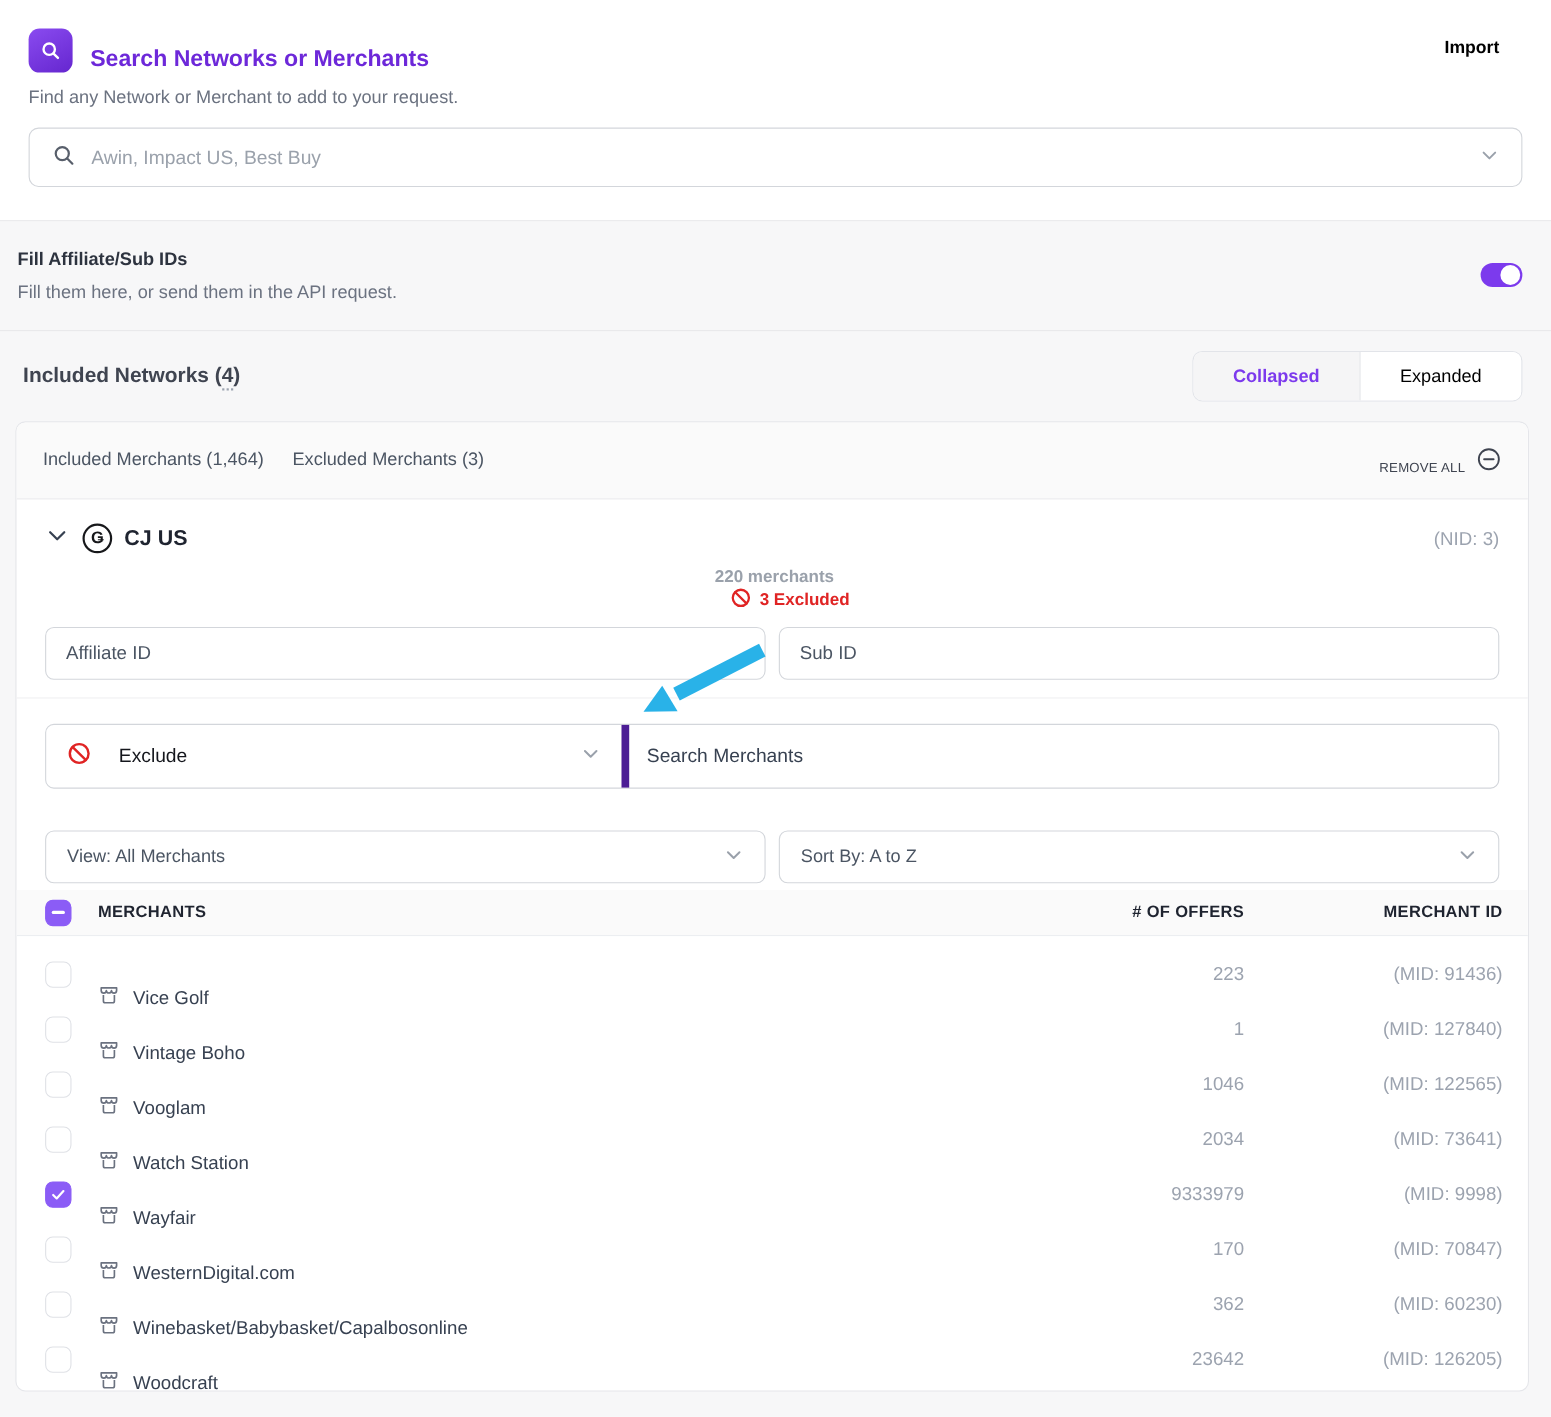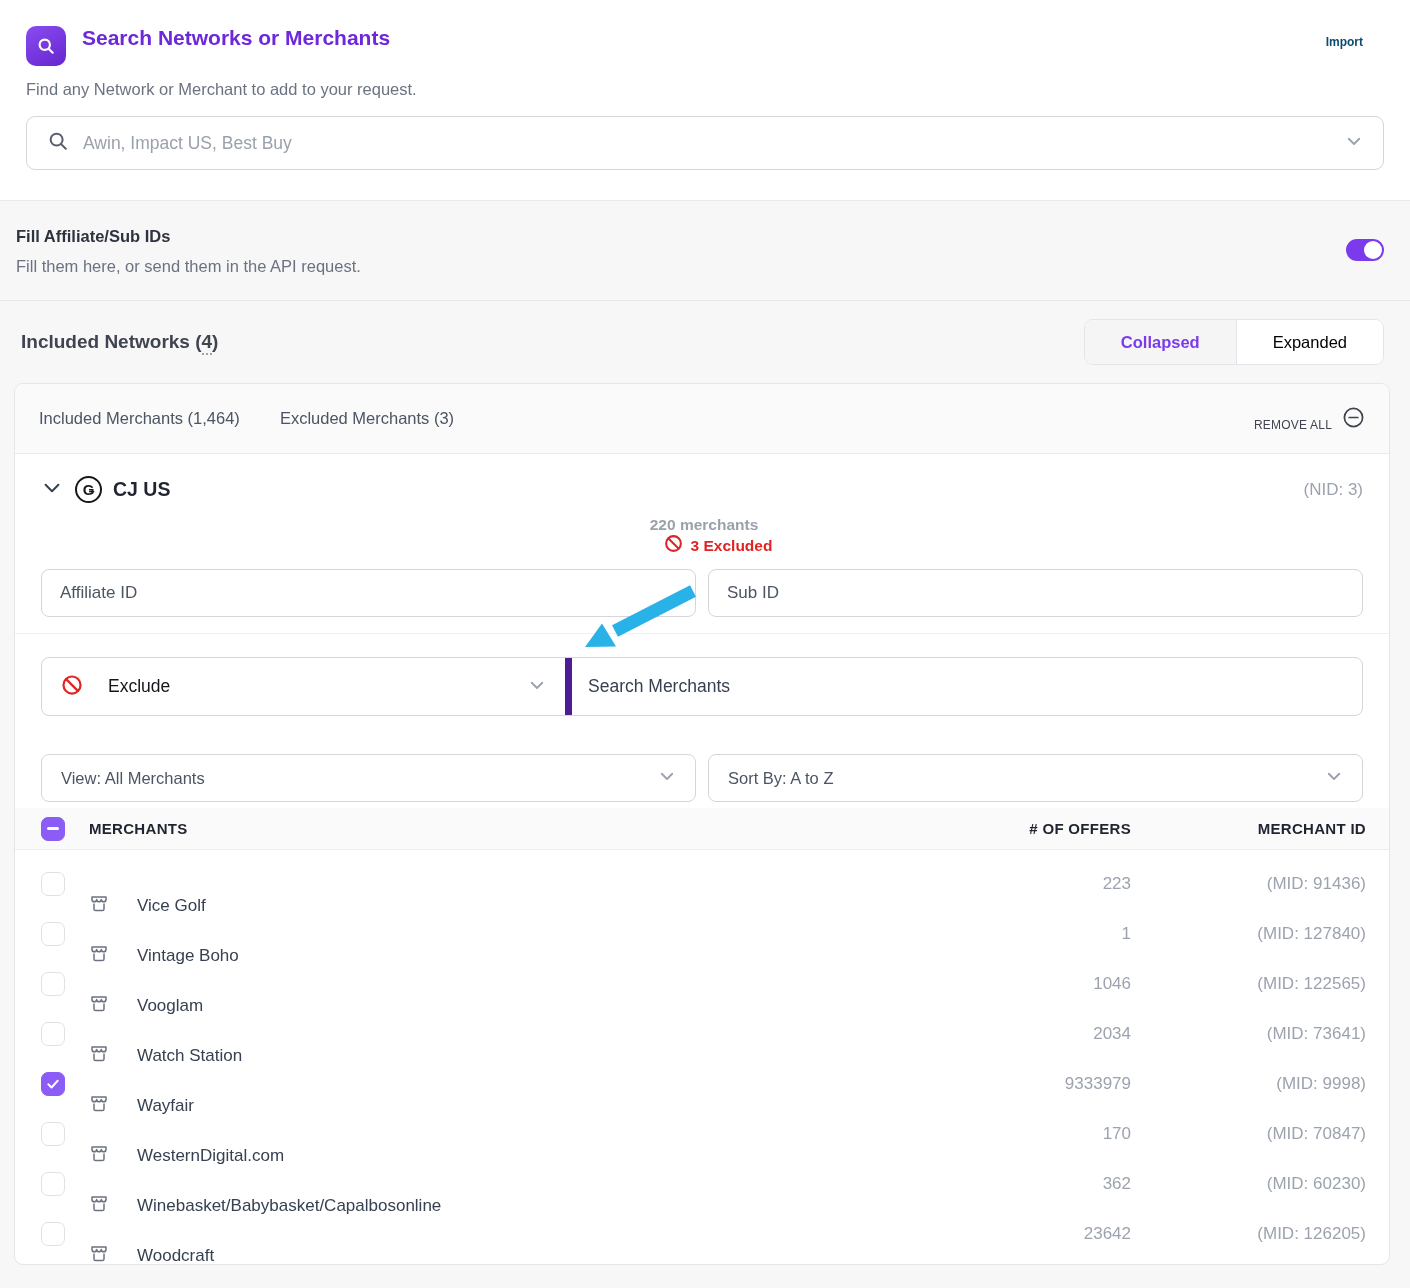--- a/index.html
+++ b/index.html
@@ -11,34 +11,34 @@
     overflow:hidden;
   }
   .page { position:relative; width:1410px; height:1288px; }
 
   
   .top {
     background:#ffffff;
     padding:26px 26px 30px 26px;
     border-bottom:1px solid #ebebed;
   }
-  .title-row { display:flex; align-items:flex-start; position:relative; }
+  .title-row { display:flex; align-items:flex-end; position:relative; }
   .search-badge {
     width:40px; height:40px; border-radius:10px;
     background:linear-gradient(150deg,#8a4bf0,#6526cf);
     display:flex; align-items:center; justify-content:center;
     flex:0 0 auto;
   }
   .page-title {
     margin-left:16px;
     font-size:21px; font-weight:bold; color:#6d28d9;
   }
   .import-link {
     position:absolute; right:21px; top:9px;
-    font-size:12px; font-weight:bold; color:#0c4a6e; cursor:pointer;
+    font-size:16px; font-weight:bold; color:#000000; cursor:pointer;
     text-decoration:none;
   }
   .subtitle { margin-top:14px; font-size:16.5px; color:#6b7280; }
   .search-box {
     margin-top:17px; height:54px;
     border:1px solid #d3d6db; border-radius:9px;
     display:flex; align-items:center; padding:0 20px; gap:14px;
     background:#fff;
   }
   .search-box input {
@@ -87,21 +87,21 @@
   }
 
   
   .card {
     margin:0 20px 0 14px; height:882px;
     background:#fff; border:1px solid #e5e6ea; border-radius:9px;
     overflow:hidden; position:relative;
   }
   .card-tabs {
     height:70px; background:#fafafa; border-bottom:1px solid #ececee;
-    display:flex; align-items:center; padding:0 24px; gap:40px;
+    display:flex; align-items:center; padding:0 24px; gap:26px;
   }
   .card-tab { font-size:16.5px; color:#4b5563; cursor:pointer; }
   .remove-all {
     margin-left:auto; display:flex; align-items:flex-end; gap:10px;
     font-size:12px; color:#3f4450; cursor:pointer; letter-spacing:.2px;
   }
 
   .network-block { padding:22px 26px 0 26px; }
   .net-row1 { display:flex; align-items:center; }
   .cj-logo {
@@ -172,21 +172,21 @@
   .checkbox {
     width:24px; height:24px; border-radius:7px;
     border:1px solid #dfe1e6; background:#fff;
     display:flex; align-items:center; justify-content:center; cursor:pointer;
   }
   .checkbox svg { display:none; }
   .checkbox.checked { background:#8b5cf6; border-color:#8b5cf6; }
   .checkbox.checked svg { display:block; }
   .checkbox.indeterminate { background:#8b5cf6; border-color:#8b5cf6; }
   .minus-bar { width:12px; height:3px; border-radius:2px; background:#fff; }
-  .name-cell { grid-column:3; display:flex; align-items:center; gap:28px;margin-top:44px; }
+  .name-cell { grid-column:3; display:flex; align-items:center; gap:12px;margin-top:44px; }
   .merchant-name { font-size:17px; color:#374151; }
   .offers-cell { font-size:17px; color:#9ca3af; text-align:right; }
   .mid-cell { font-size:17px; color:#9ca3af; text-align:right; }
 
   .blue-arrow {
     position:absolute; left:571px; top:583px; z-index:5; pointer-events:none;
   }
   .chev { flex:0 0 auto; }
 </style>
 </head>

